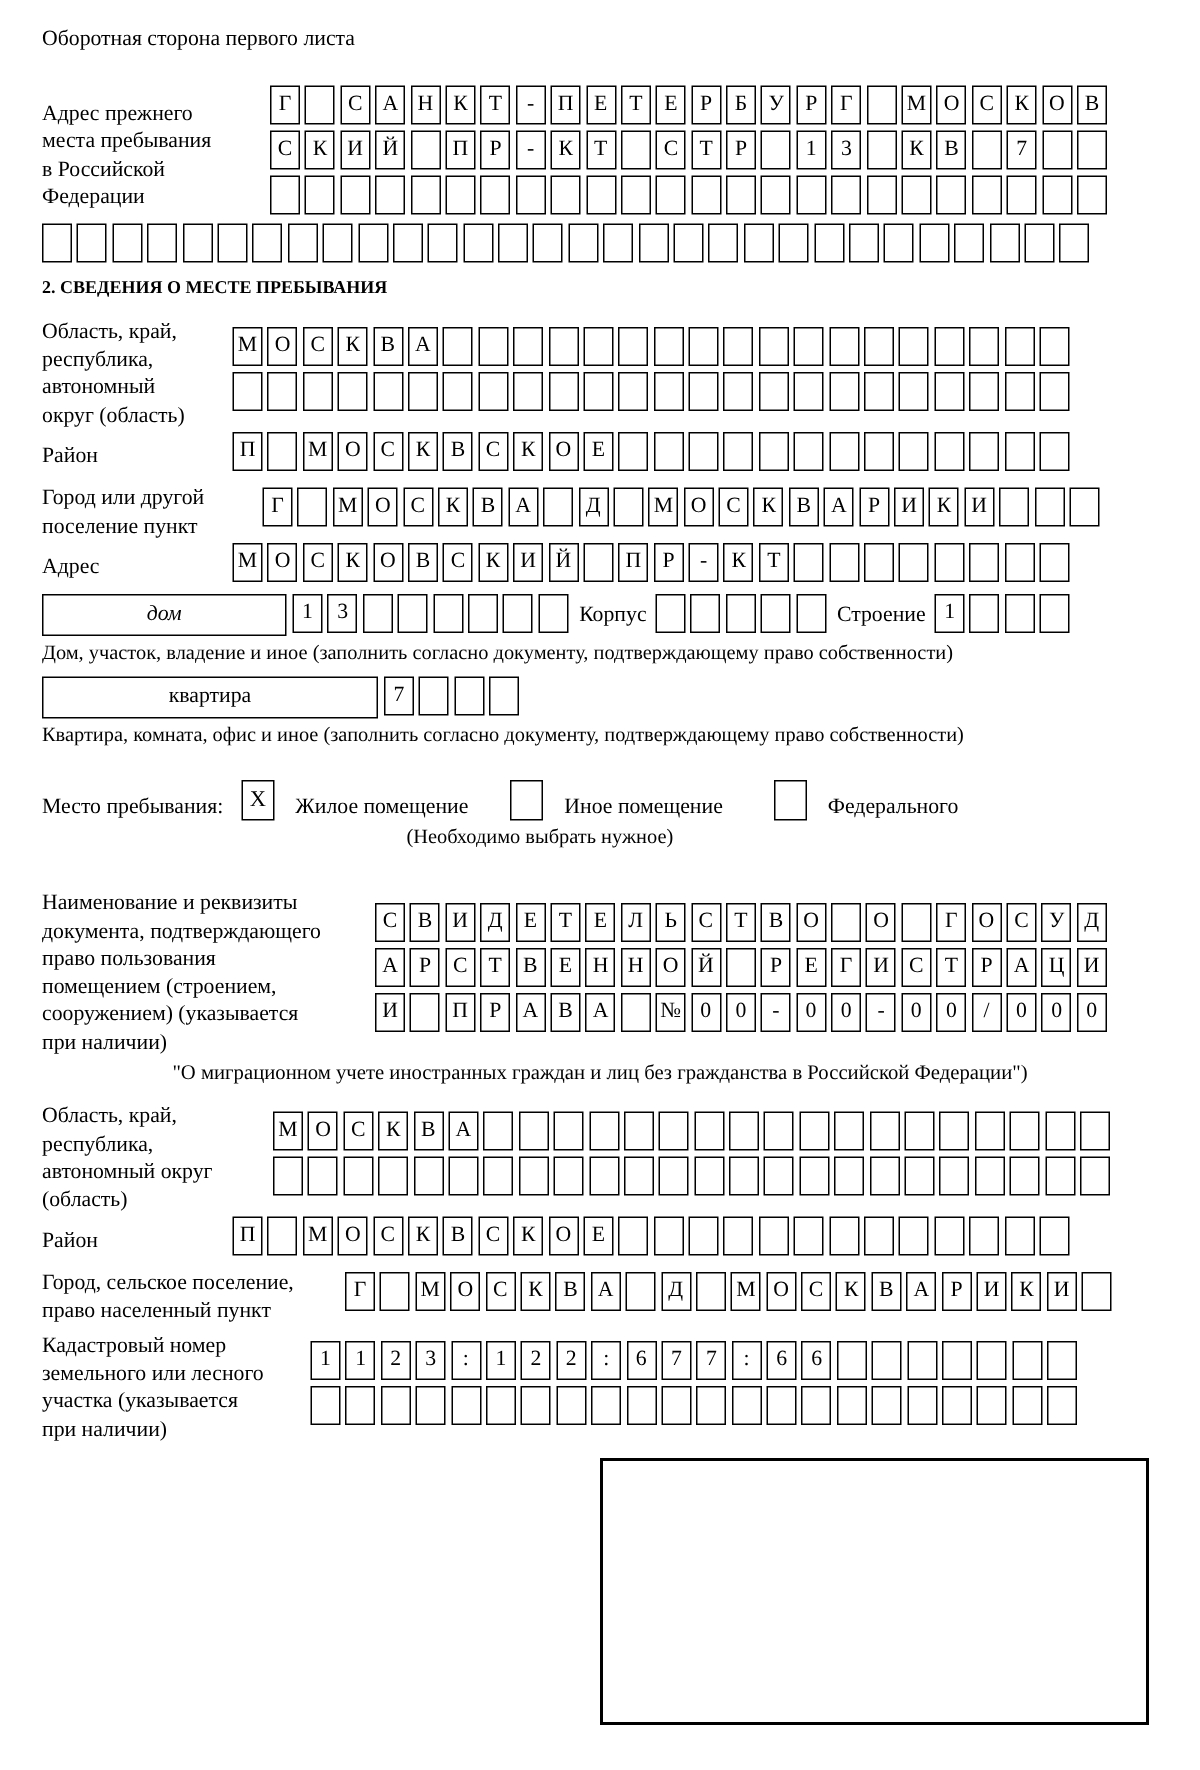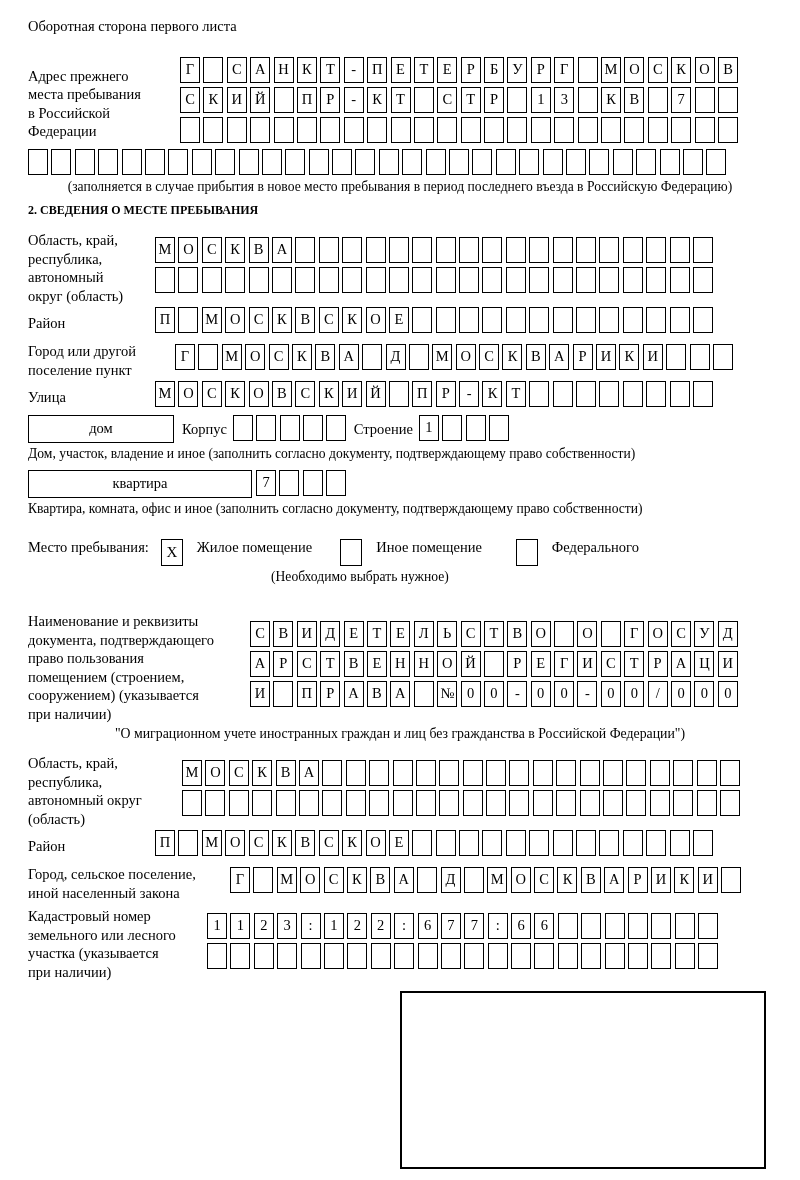--- a/index.html
+++ b/index.html
@@ -20,28 +20,28 @@
           margin-right:3.4px; text-align:center; font-size:14.5px; line-height:23px;
           vertical-align:top; font-family:"Liberation Serif",serif; }
 
   .caption { font-size:13.6px; line-height:16px; }
   .center { text-align:center; }
   .sec-title { font-weight:bold; font-size:12px; margin:8px 0 10px; }
 
   .house-row { display:flex; align-items:flex-start; margin-top:4px; white-space:nowrap; }
   .wide-box { border:1.8px solid #000; height:28px; text-align:center;
               font-size:14.5px; line-height:25px; flex-shrink:0; }
-  .house-name { width:146px; }
+  .house-name { width:163px;font-style:italic; }
   .apt-name { width:224px; }
   .inline-lbl { font-size:14.5px; line-height:28px; padding:0 6px 0 4px; flex-shrink:0; }
   .gap4 { width:4px; flex-shrink:0; }
 
   .note-small { font-size:13.6px; margin:1px 0 8px; }
 
-  .place-row { display:flex; align-items:flex-start; margin-top:22px; font-size:14.5px; }
+  .place-row { display:flex; align-items:flex-end; margin-top:22px; font-size:14.5px; }
   .chk { display:inline-block; width:22px; height:27px; border:1.7px solid #000;
          text-align:center; font-size:15px; line-height:25px; margin:0 14px 0 12px; flex-shrink:0; }
   .place-note { font-size:13.6px; margin:3px 0 24px 243px; }
 
   .fact-title { text-align:center; font-weight:bold; font-size:15.5px; margin:14px 0 8px; }
   .fact-note { text-align:center; font-size:13.8px; line-height:18px; margin-bottom:8px; }
 
   .stamp-area { margin-left:372px; margin-top:10px; }
   .stamp-box { width:366px; height:178px; border:2px solid #000; }
 </style>
@@ -57,21 +57,20 @@
 места пребывания
 в Российской
 Федерации</div>
     <div class="rows">
       <div class="boxrow"><span class="cbox">Г</span><span class="cbox"></span><span class="cbox">С</span><span class="cbox">А</span><span class="cbox">Н</span><span class="cbox">К</span><span class="cbox">Т</span><span class="cbox">-</span><span class="cbox">П</span><span class="cbox">Е</span><span class="cbox">Т</span><span class="cbox">Е</span><span class="cbox">Р</span><span class="cbox">Б</span><span class="cbox">У</span><span class="cbox">Р</span><span class="cbox">Г</span><span class="cbox"></span><span class="cbox">М</span><span class="cbox">О</span><span class="cbox">С</span><span class="cbox">К</span><span class="cbox">О</span><span class="cbox">В</span></div>
       <div class="boxrow"><span class="cbox">С</span><span class="cbox">К</span><span class="cbox">И</span><span class="cbox">Й</span><span class="cbox"></span><span class="cbox">П</span><span class="cbox">Р</span><span class="cbox">-</span><span class="cbox">К</span><span class="cbox">Т</span><span class="cbox"></span><span class="cbox">С</span><span class="cbox">Т</span><span class="cbox">Р</span><span class="cbox"></span><span class="cbox">1</span><span class="cbox">3</span><span class="cbox"></span><span class="cbox">К</span><span class="cbox">В</span><span class="cbox"></span><span class="cbox">7</span><span class="cbox"></span><span class="cbox"></span></div>
       <div class="boxrow"><span class="cbox"></span><span class="cbox"></span><span class="cbox"></span><span class="cbox"></span><span class="cbox"></span><span class="cbox"></span><span class="cbox"></span><span class="cbox"></span><span class="cbox"></span><span class="cbox"></span><span class="cbox"></span><span class="cbox"></span><span class="cbox"></span><span class="cbox"></span><span class="cbox"></span><span class="cbox"></span><span class="cbox"></span><span class="cbox"></span><span class="cbox"></span><span class="cbox"></span><span class="cbox"></span><span class="cbox"></span><span class="cbox"></span><span class="cbox"></span></div>
     </div>
   </div>
   <div class="boxrow"><span class="cbox"></span><span class="cbox"></span><span class="cbox"></span><span class="cbox"></span><span class="cbox"></span><span class="cbox"></span><span class="cbox"></span><span class="cbox"></span><span class="cbox"></span><span class="cbox"></span><span class="cbox"></span><span class="cbox"></span><span class="cbox"></span><span class="cbox"></span><span class="cbox"></span><span class="cbox"></span><span class="cbox"></span><span class="cbox"></span><span class="cbox"></span><span class="cbox"></span><span class="cbox"></span><span class="cbox"></span><span class="cbox"></span><span class="cbox"></span><span class="cbox"></span><span class="cbox"></span><span class="cbox"></span><span class="cbox"></span><span class="cbox"></span><span class="cbox"></span></div>
-  <div class="caption center">(заполняется в случае прибытия в новое место пребывания в период последнего въезда в Российскую Федерацию)</div>
 
   <div class="sec-title">2. СВЕДЕНИЯ О МЕСТЕ ПРЕБЫВАНИЯ</div>
 
   <div class="frow">
     <div class="lbl w127">Область, край,
 республика,
 автономный
 округ (область)</div>
     <div class="rows">
       <div class="boxrow"><span class="cbox">М</span><span class="cbox">О</span><span class="cbox">С</span><span class="cbox">К</span><span class="cbox">В</span><span class="cbox">А</span><span class="cbox"></span><span class="cbox"></span><span class="cbox"></span><span class="cbox"></span><span class="cbox"></span><span class="cbox"></span><span class="cbox"></span><span class="cbox"></span><span class="cbox"></span><span class="cbox"></span><span class="cbox"></span><span class="cbox"></span><span class="cbox"></span><span class="cbox"></span><span class="cbox"></span><span class="cbox"></span><span class="cbox"></span><span class="cbox"></span></div>
@@ -84,27 +83,28 @@
     <div class="boxrow"><span class="cbox">П</span><span class="cbox"></span><span class="cbox">М</span><span class="cbox">О</span><span class="cbox">С</span><span class="cbox">К</span><span class="cbox">В</span><span class="cbox">С</span><span class="cbox">К</span><span class="cbox">О</span><span class="cbox">Е</span><span class="cbox"></span><span class="cbox"></span><span class="cbox"></span><span class="cbox"></span><span class="cbox"></span><span class="cbox"></span><span class="cbox"></span><span class="cbox"></span><span class="cbox"></span><span class="cbox"></span><span class="cbox"></span><span class="cbox"></span><span class="cbox"></span></div>
   </div>
 
   <div class="frow">
     <div class="lbl w147">Город или другой
 поселение пункт</div>
     <div class="boxrow"><span class="cbox">Г</span><span class="cbox"></span><span class="cbox">М</span><span class="cbox">О</span><span class="cbox">С</span><span class="cbox">К</span><span class="cbox">В</span><span class="cbox">А</span><span class="cbox"></span><span class="cbox">Д</span><span class="cbox"></span><span class="cbox">М</span><span class="cbox">О</span><span class="cbox">С</span><span class="cbox">К</span><span class="cbox">В</span><span class="cbox">А</span><span class="cbox">Р</span><span class="cbox">И</span><span class="cbox">К</span><span class="cbox">И</span><span class="cbox"></span><span class="cbox"></span><span class="cbox"></span></div>
   </div>
 
   <div class="frow">
-    <div class="lbl w127">Улица</div>
+    <div class="lbl w127">Адрес</div>
     <div class="boxrow"><span class="cbox">М</span><span class="cbox">О</span><span class="cbox">С</span><span class="cbox">К</span><span class="cbox">О</span><span class="cbox">В</span><span class="cbox">С</span><span class="cbox">К</span><span class="cbox">И</span><span class="cbox">Й</span><span class="cbox"></span><span class="cbox">П</span><span class="cbox">Р</span><span class="cbox">-</span><span class="cbox">К</span><span class="cbox">Т</span><span class="cbox"></span><span class="cbox"></span><span class="cbox"></span><span class="cbox"></span><span class="cbox"></span><span class="cbox"></span><span class="cbox"></span><span class="cbox"></span></div>
   </div>
 
   <div class="house-row">
     <div class="wide-box house-name">дом</div>
     <div class="gap4"></div>
+    <div class="boxrow"><span class="cbox">1</span><span class="cbox">3</span><span class="cbox"></span><span class="cbox"></span><span class="cbox"></span><span class="cbox"></span><span class="cbox"></span><span class="cbox"></span></div>
     <div class="inline-lbl">Корпус</div>
     <div class="boxrow"><span class="cbox"></span><span class="cbox"></span><span class="cbox"></span><span class="cbox"></span><span class="cbox"></span></div>
     <div class="inline-lbl">Строение</div>
     <div class="boxrow"><span class="cbox">1</span><span class="cbox"></span><span class="cbox"></span><span class="cbox"></span></div>
   </div>
   <div class="note-small">Дом, участок, владение и иное (заполнить согласно документу, подтверждающему право собственности)</div>
 
   <div class="house-row">
     <div class="wide-box apt-name">квартира</div>
     <div class="gap4"></div>
@@ -152,21 +152,21 @@
     </div>
   </div>
 
   <div class="frow">
     <div class="lbl w127">Район</div>
     <div class="boxrow"><span class="cbox">П</span><span class="cbox"></span><span class="cbox">М</span><span class="cbox">О</span><span class="cbox">С</span><span class="cbox">К</span><span class="cbox">В</span><span class="cbox">С</span><span class="cbox">К</span><span class="cbox">О</span><span class="cbox">Е</span><span class="cbox"></span><span class="cbox"></span><span class="cbox"></span><span class="cbox"></span><span class="cbox"></span><span class="cbox"></span><span class="cbox"></span><span class="cbox"></span><span class="cbox"></span><span class="cbox"></span><span class="cbox"></span><span class="cbox"></span><span class="cbox"></span></div>
   </div>
 
   <div class="frow">
     <div class="lbl w202">Город, сельское поселение,
-иной населенный закона</div>
+право населенный пункт</div>
     <div class="boxrow"><span class="cbox">Г</span><span class="cbox"></span><span class="cbox">М</span><span class="cbox">О</span><span class="cbox">С</span><span class="cbox">К</span><span class="cbox">В</span><span class="cbox">А</span><span class="cbox"></span><span class="cbox">Д</span><span class="cbox"></span><span class="cbox">М</span><span class="cbox">О</span><span class="cbox">С</span><span class="cbox">К</span><span class="cbox">В</span><span class="cbox">А</span><span class="cbox">Р</span><span class="cbox">И</span><span class="cbox">К</span><span class="cbox">И</span><span class="cbox"></span></div>
   </div>
 
   <div class="frow">
     <div class="lbl w179">Кадастровый номер
 земельного или лесного
 участка (указывается
 при наличии)</div>
     <div class="rows">
       <div class="boxrow"><span class="cbox">1</span><span class="cbox">1</span><span class="cbox">2</span><span class="cbox">3</span><span class="cbox">:</span><span class="cbox">1</span><span class="cbox">2</span><span class="cbox">2</span><span class="cbox">:</span><span class="cbox">6</span><span class="cbox">7</span><span class="cbox">7</span><span class="cbox">:</span><span class="cbox">6</span><span class="cbox">6</span><span class="cbox"></span><span class="cbox"></span><span class="cbox"></span><span class="cbox"></span><span class="cbox"></span><span class="cbox"></span><span class="cbox"></span></div>

